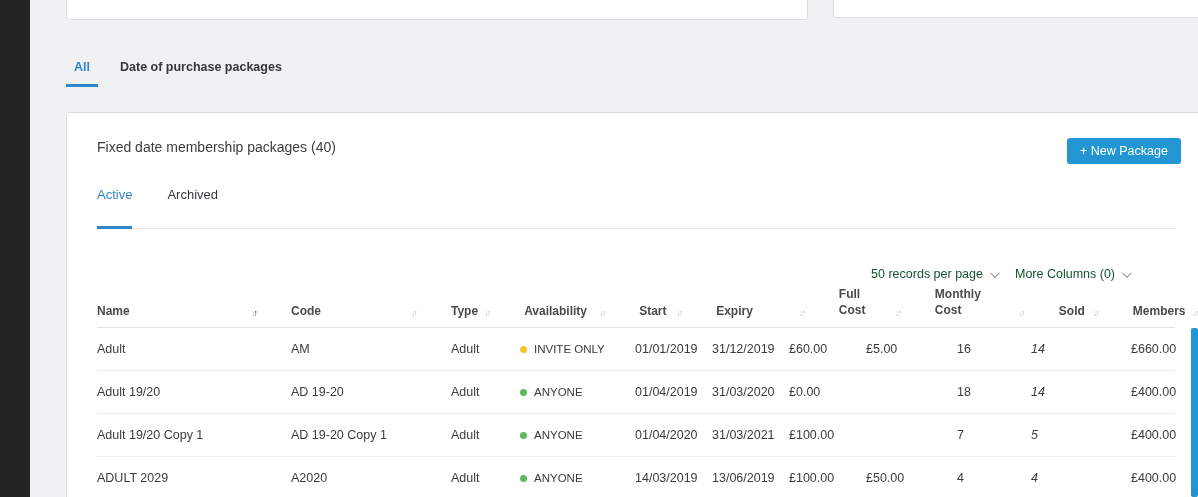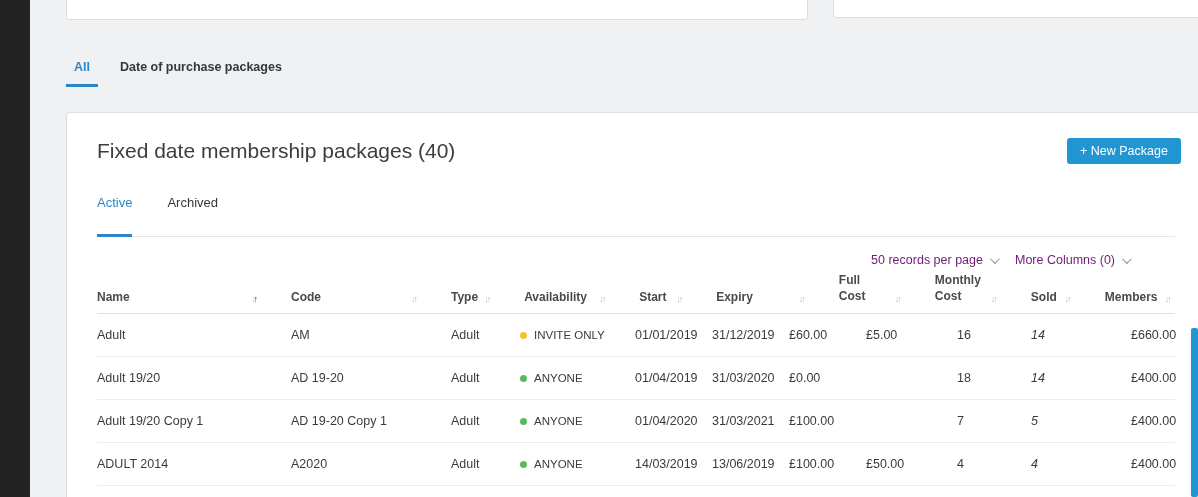--- a/index.html
+++ b/index.html
@@ -27,39 +27,39 @@
     border-bottom:3px solid transparent; white-space:nowrap;
   }
   .outer-tab.active { color:#2e86c8; border-bottom-color:#2e86c8; }
 
   
   .panel {
     position:absolute; left:66px; top:112px; width:1140px; height:420px;
     background:#fff; border:1px solid #dcdfe1; border-radius:3px;
     padding:0 30px;
   }
-  .panel-title { margin-top:26px; font-size:21px; font-weight:400; color:#3d3d3d; }
+  .panel-title { margin-top:26px; font-size:14px; font-weight:400; color:#3d3d3d; }
   .new-package-btn {
     position:absolute; left:1000px; top:25px; height:26px;
     background:#2196d3; color:#fff; border:none; border-radius:3px;
     font-family:"Liberation Sans",sans-serif; font-size:12.5px; padding:0 13px; cursor:pointer;
   }
 
   
   .inner-tabs { margin-top:32px; display:flex; gap:35px; border-bottom:1px solid #e4e6e8; }
   .inner-tab {
     font-size:13px; color:#33383c; font-weight:400; cursor:pointer;
     padding-bottom:24px; border-bottom:3px solid transparent; margin-bottom:-1px;
   }
   .inner-tab.active { color:#2e86c8; border-bottom-color:#2e86c8; }
 
   
   .controls {
-    margin-top:16px; display:flex; justify-content:flex-end; align-items:center;
-    gap:18px; padding-right:46px; font-size:12.5px; color:#701a75;
+    margin-top:38px; display:flex; justify-content:flex-end; align-items:center;
+    gap:18px; padding-right:46px; font-size:12.5px; color:#14532d;
   }
   .control { display:flex; align-items:center; gap:7px; cursor:pointer; }
   .chev {
     width:7px; height:7px; border-right:1.5px solid #8a8f94; border-bottom:1.5px solid #8a8f94;
     transform:rotate(45deg) translateY(-2px); display:inline-block;
   }
 
   
   .table { margin-top:6px; }
   .thead { display:flex; align-items:flex-end; border-bottom:1px solid #e0e2e4; padding-bottom:9px; min-height:40px; }
@@ -74,21 +74,21 @@
   .trow { display:flex; align-items:center; height:43px; border-bottom:1px solid #ededee; font-size:12.5px; color:#3b3b3b; cursor:pointer; }
   .td { padding-right:10px; overflow:hidden; white-space:nowrap; }
 
   .c-name    { flex:0 0 194px; }
   .c-code    { flex:0 0 160px; }
   .c-type    { flex:0 0 69px;  }
   .c-avail   { flex:0 0 115px; }
   .c-start   { flex:0 0 77px;  }
   .c-expiry  { flex:0 0 77px;gap:40px;  }
   .c-full    { flex:0 0 77px;  }
-  .c-monthly { flex:0 0 91px;  }
+  .c-monthly { flex:0 0 91px;gap:28px;  }
   .c-sold    { flex:0 0 74px;  }
   .c-members { flex:0 0 100px; }
   .c-revenue { flex:0 0 90px;  }
 
   .avail-wrap { display:flex; align-items:center; gap:7px; }
   .dot { width:7px; height:7px; border-radius:50%; flex:0 0 auto; }
   .avail-label { font-size:11.5px; }
   .members-val { font-style:italic; }
 
   
@@ -226,21 +226,21 @@
       <div class="td c-start">01/04/2020</div>
       <div class="td c-expiry">31/03/2021</div>
       <div class="td c-full">£100.00</div>
       <div class="td c-monthly"></div>
       <div class="td c-sold">7</div>
       <div class="td c-members members-val">5</div>
       <div class="td c-revenue">£400.00</div>
     </div>
 
     <div class="trow">
-      <div class="td c-name">ADULT 2014</div>
+      <div class="td c-name">ADULT 2029</div>
       <div class="td c-code">A2020</div>
       <div class="td c-type">Adult</div>
       <div class="td c-avail">
         <span class="avail-wrap">
           <span class="dot" style="background-color: rgb(94, 185, 94);"></span>
           <span class="avail-label">ANYONE</span>
         </span>
       </div>
       <div class="td c-start">14/03/2019</div>
       <div class="td c-expiry">13/06/2019</div>

